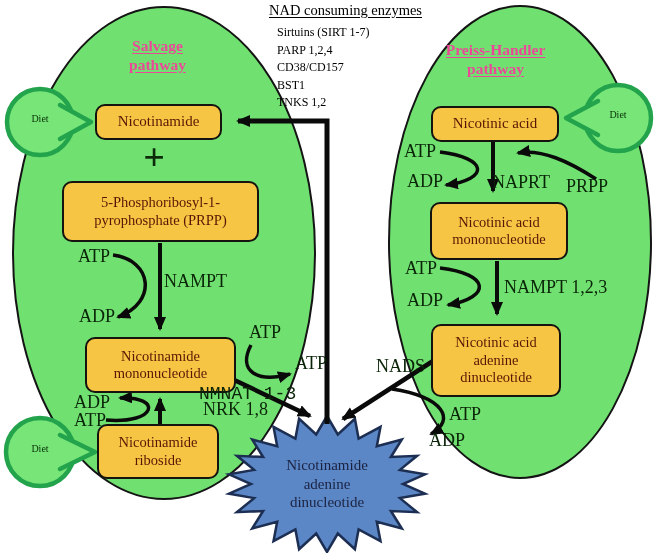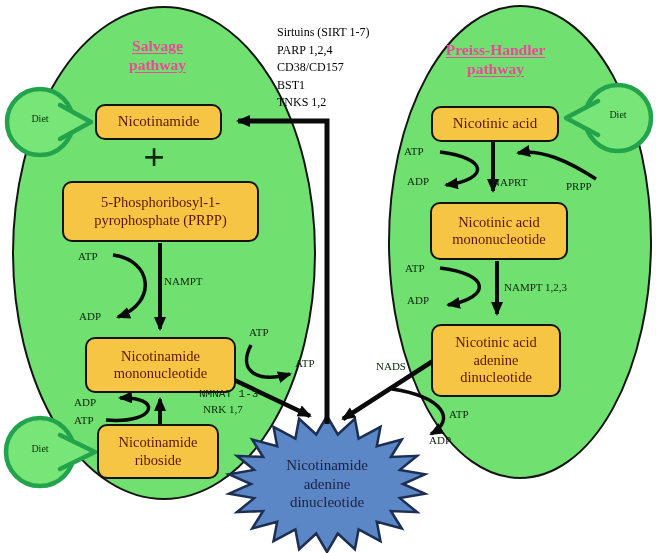--- a/index.html
+++ b/index.html
@@ -17,21 +17,21 @@
   }
   .enz-title{
     font-size:14.5px;color:#000;text-decoration:underline;text-underline-offset:2px;
   }
   .enz-list{font-size:12px;line-height:17.5px;color:#000;}
   .node{
     background:#f7c544;border:2.5px solid #151310;border-radius:10px;
     color:#5a1604;display:flex;align-items:center;justify-content:center;
     font-size:14.5px;line-height:17.5px;text-align:center;box-sizing:border-box;
   }
-  .lbl{font-size:11px;color:#0a2408;line-height:15px;text-align:center;}
+  .lbl{font-size:18px;color:#0a2408;line-height:15px;text-align:center;}
   .diet{font-size:10px;color:#083008;width:50px;text-align:center;}
   .plus{font-size:38px;font-weight:bold;color:#0b2b0b;line-height:30px;}
   .star-text{font-size:15px;line-height:18.5px;color:#1b2240;}
 </style>
 </head>
 <body>
 
 <div class="canvas">
 
   <svg class="layer" viewBox="0 0 656 553">
@@ -69,20 +69,21 @@
     <path d="M 440 268 C 490 274 492 297 448 305" fill="none" stroke="#0a0a0a" stroke-width="3.5" marker-end="url(#ah)"></path>
     <path d="M 433 361 L 343 419" fill="none" stroke="#0a0a0a" stroke-width="4.5" marker-end="url(#ah)"></path>
     <path d="M 392 389 C 444 397 456 420 431 434" fill="none" stroke="#0a0a0a" stroke-width="3.5" marker-end="url(#ah)"></path>
   </svg>
 
   <div class="abs title ctr pre" style="left:100px;top:36px;width:115px;">Salvage
 pathway</div>
   <div class="abs title ctr pre" style="left:428px;top:40px;width:135px;">Preiss-Handler
 pathway</div>
 
+  <div class="abs enz-title ctr" style="left:258px;top:2px;width:175px;">NAD consuming enzymes</div>
   <div class="abs enz-list pre" style="left:277px;top:24px;width:160px;">Sirtuins (SIRT 1-7)
 PARP 1,2,4
 CD38/CD157
 BST1
 TNKS 1,2</div>
 
   <div class="abs node" style="left:95px;top:104px;width:127px;height:36px;font-size:15px;">Nicotinamide</div>
   <div class="abs plus ctr" style="left:134px;top:142px;width:40px;">+</div>
   <div class="abs node pre" style="left:62px;top:181px;width:197px;height:61px;">5-Phosphoribosyl-1-
 pyrophosphate (PRPP)</div>
@@ -103,21 +104,21 @@
 
   <div class="abs diet" style="left:15px;top:113px;">Diet</div>
   <div class="abs diet" style="left:15px;top:443px;">Diet</div>
   <div class="abs diet" style="left:593px;top:109px;">Diet</div>
 
   <div class="abs lbl" style="left:78px;top:249px;">ATP</div>
   <div class="abs lbl" style="left:79px;top:309px;">ADP</div>
   <div class="abs lbl" style="left:164px;top:274px;">NAMPT</div>
   <div class="abs lbl" style="left:74px;top:395px;">ADP</div>
   <div class="abs lbl" style="left:74px;top:413px;">ATP</div>
-  <div class="abs lbl" style="left:203px;top:402px;">NRK 1,7</div>
+  <div class="abs lbl" style="left:203px;top:402px;">NRK 1,8</div>
   <div class="abs lbl" style="left:249px;top:325px;">ATP</div>
   <div class="abs lbl" style="left:295px;top:356px;">ATP</div>
   <div class="abs lbl" style="left:199px;top:387px;font-family:Liberation Mono, monospace;">NMNAT 1-3</div>
 
   <div class="abs lbl" style="left:404px;top:144px;">ATP</div>
   <div class="abs lbl" style="left:407px;top:174px;">ADP</div>
   <div class="abs lbl" style="left:492px;top:175px;">NAPRT</div>
   <div class="abs lbl" style="left:566px;top:179px;">PRPP</div>
   <div class="abs lbl" style="left:405px;top:261px;">ATP</div>
   <div class="abs lbl" style="left:407px;top:293px;">ADP</div>

